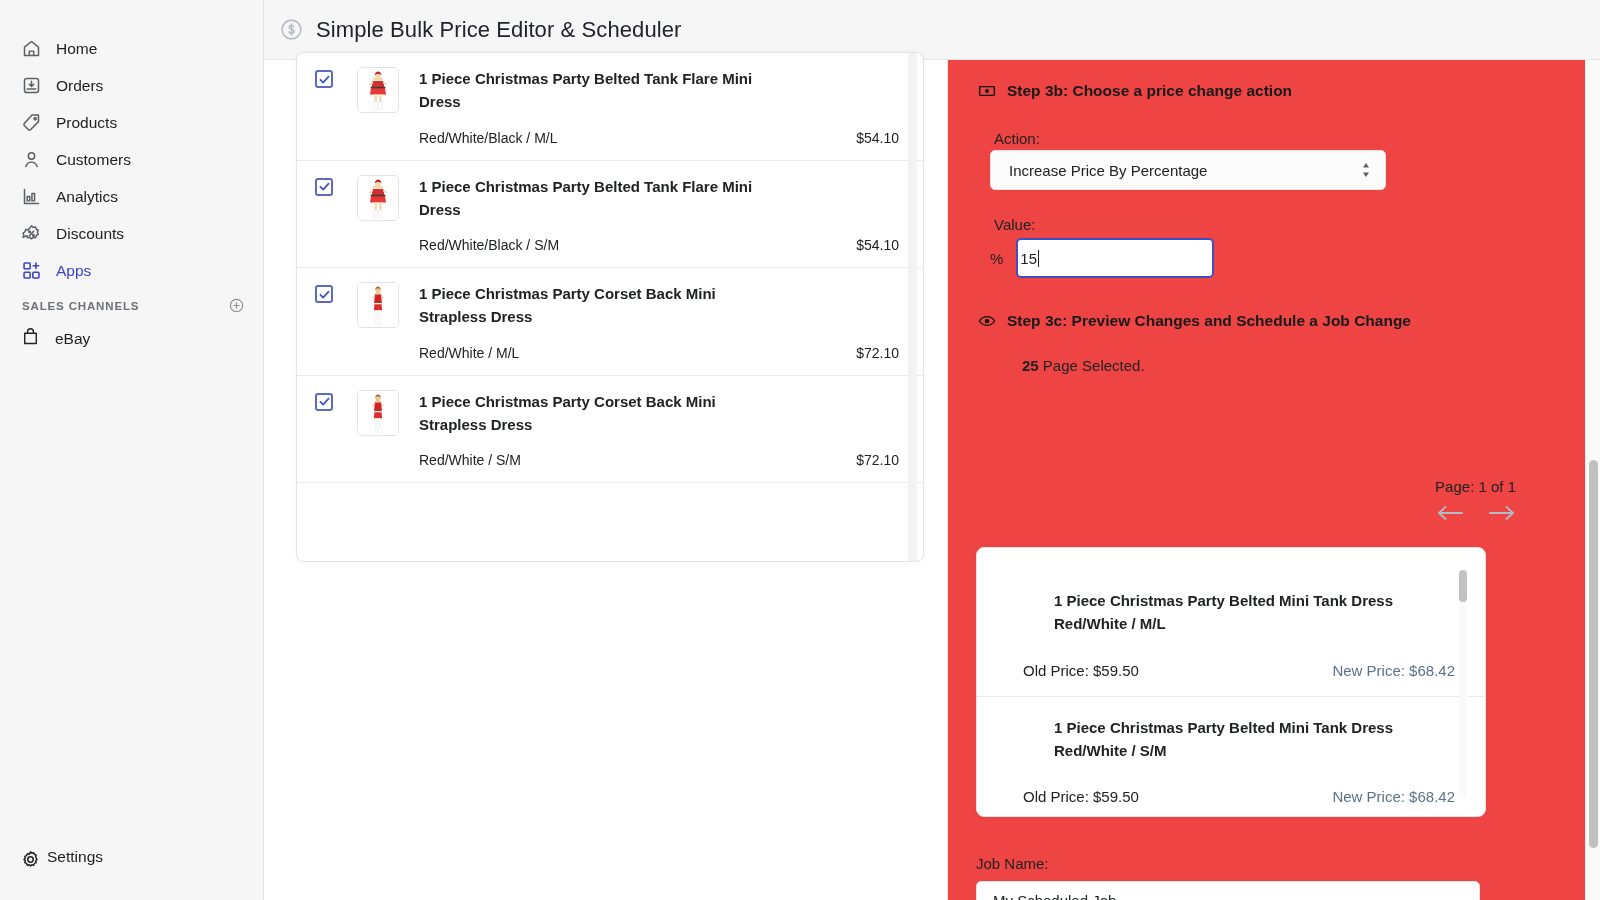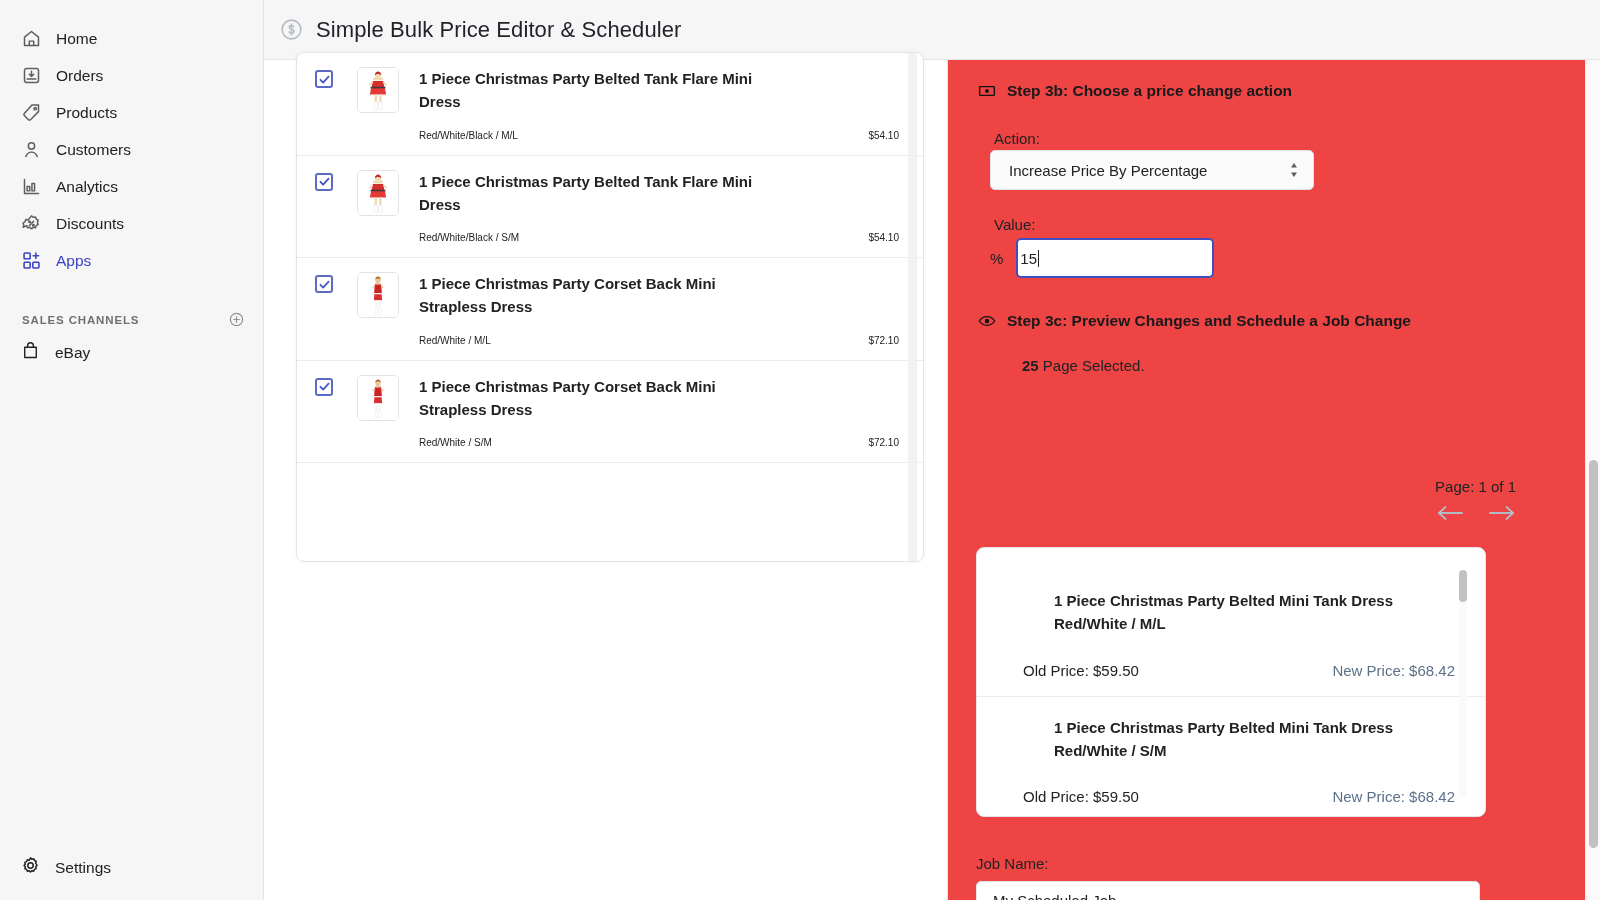--- a/index.html
+++ b/index.html
@@ -18,21 +18,21 @@
   }
 
   
   .sidebar {
     width: 264px;
     min-width: 264px;
     height: 900px;
     background: #f6f6f7;
     border-right: 1px solid #e1e3e5;
     position: relative;
-    padding-top: 20px;
+    padding-top: 30px;
   }
   .nav-item {
     display: flex;
     align-items: center;
     gap: 14px;
     height: 37px;
     padding: 0 12px 0 12px;
     margin: 0 8px;
     border-radius: 8px;
     color: #202223;
@@ -47,21 +47,21 @@
     color: #5c5f62;
   }
   .nav-item.active { color: #3b43c4; }
   .nav-item.active .ico { color: #3b43c4; }
   .nav-label { line-height: 1; }
 
   .section-head {
     display: flex;
     align-items: center;
     justify-content: space-between;
-    margin: 32px 18px 6px 22px;
+    margin: 8px 18px 6px 22px;
     color: #6d7175;
     font-size: 11.5px;
     font-weight: bold;
     letter-spacing: 0.85px;
   }
   .section-head .plus { color: #8c9196; display:flex; }
   .channel-item {
     display: flex;
     align-items: center;
     gap: 14px;
@@ -73,22 +73,22 @@
     font-size: 15.5px;
     cursor: pointer;
     position: relative;
   }
   .channel-item .eye { margin-left: auto; color: #8c9196; display:flex; }
   .settings-row {
     position: absolute;
     bottom: 14px; left: 0;
     width: 100%;
     display: flex;
-    align-items: center;
-    gap: 14px;
+    align-items: flex-start;
+    gap: 6px;
     padding: 0 12px;
     margin: 0 8px;
     height: 37px;
     font-size: 15.5px;
     color: #202223;
     cursor: pointer;
   }
 
   
   .main {
@@ -189,21 +189,21 @@
     font-weight: bold;
     color: #202223;
     line-height: 1.55;
     max-width: 355px;
   }
   .prod-meta {
     display: flex;
     align-items: baseline;
     justify-content: space-between;
     margin-top: 16px;
-    font-size: 10px;
+    font-size: 14px;
     color: #202223;
   }
   .prod-variant { color: #202223; }
   .prod-price { color: #202223; }
 
   .inner-track {
     position: absolute;
     top: 0; right: 6px;
     width: 9px; height: 100%;
     background: #f2f2f3;
@@ -218,21 +218,21 @@
     font-weight: bold;
     color: #18191b;
   }
   .step-head .sico { display: flex; color: #111213; }
   .field-label {
     font-size: 15px;
     color: #202223;
     margin: 4px;
   }
   .select-box {
-    width: 324px;
+    width: 396px;
     height: 40px;
     border: 1px solid #dfe3e8;
     border-radius: 5px;
     background: #fbfbfc;
     display: flex;
     align-items: center;
     padding: 0 14px 0 18px;
     font-size: 15px;
     color: #202223;
     cursor: pointer;

